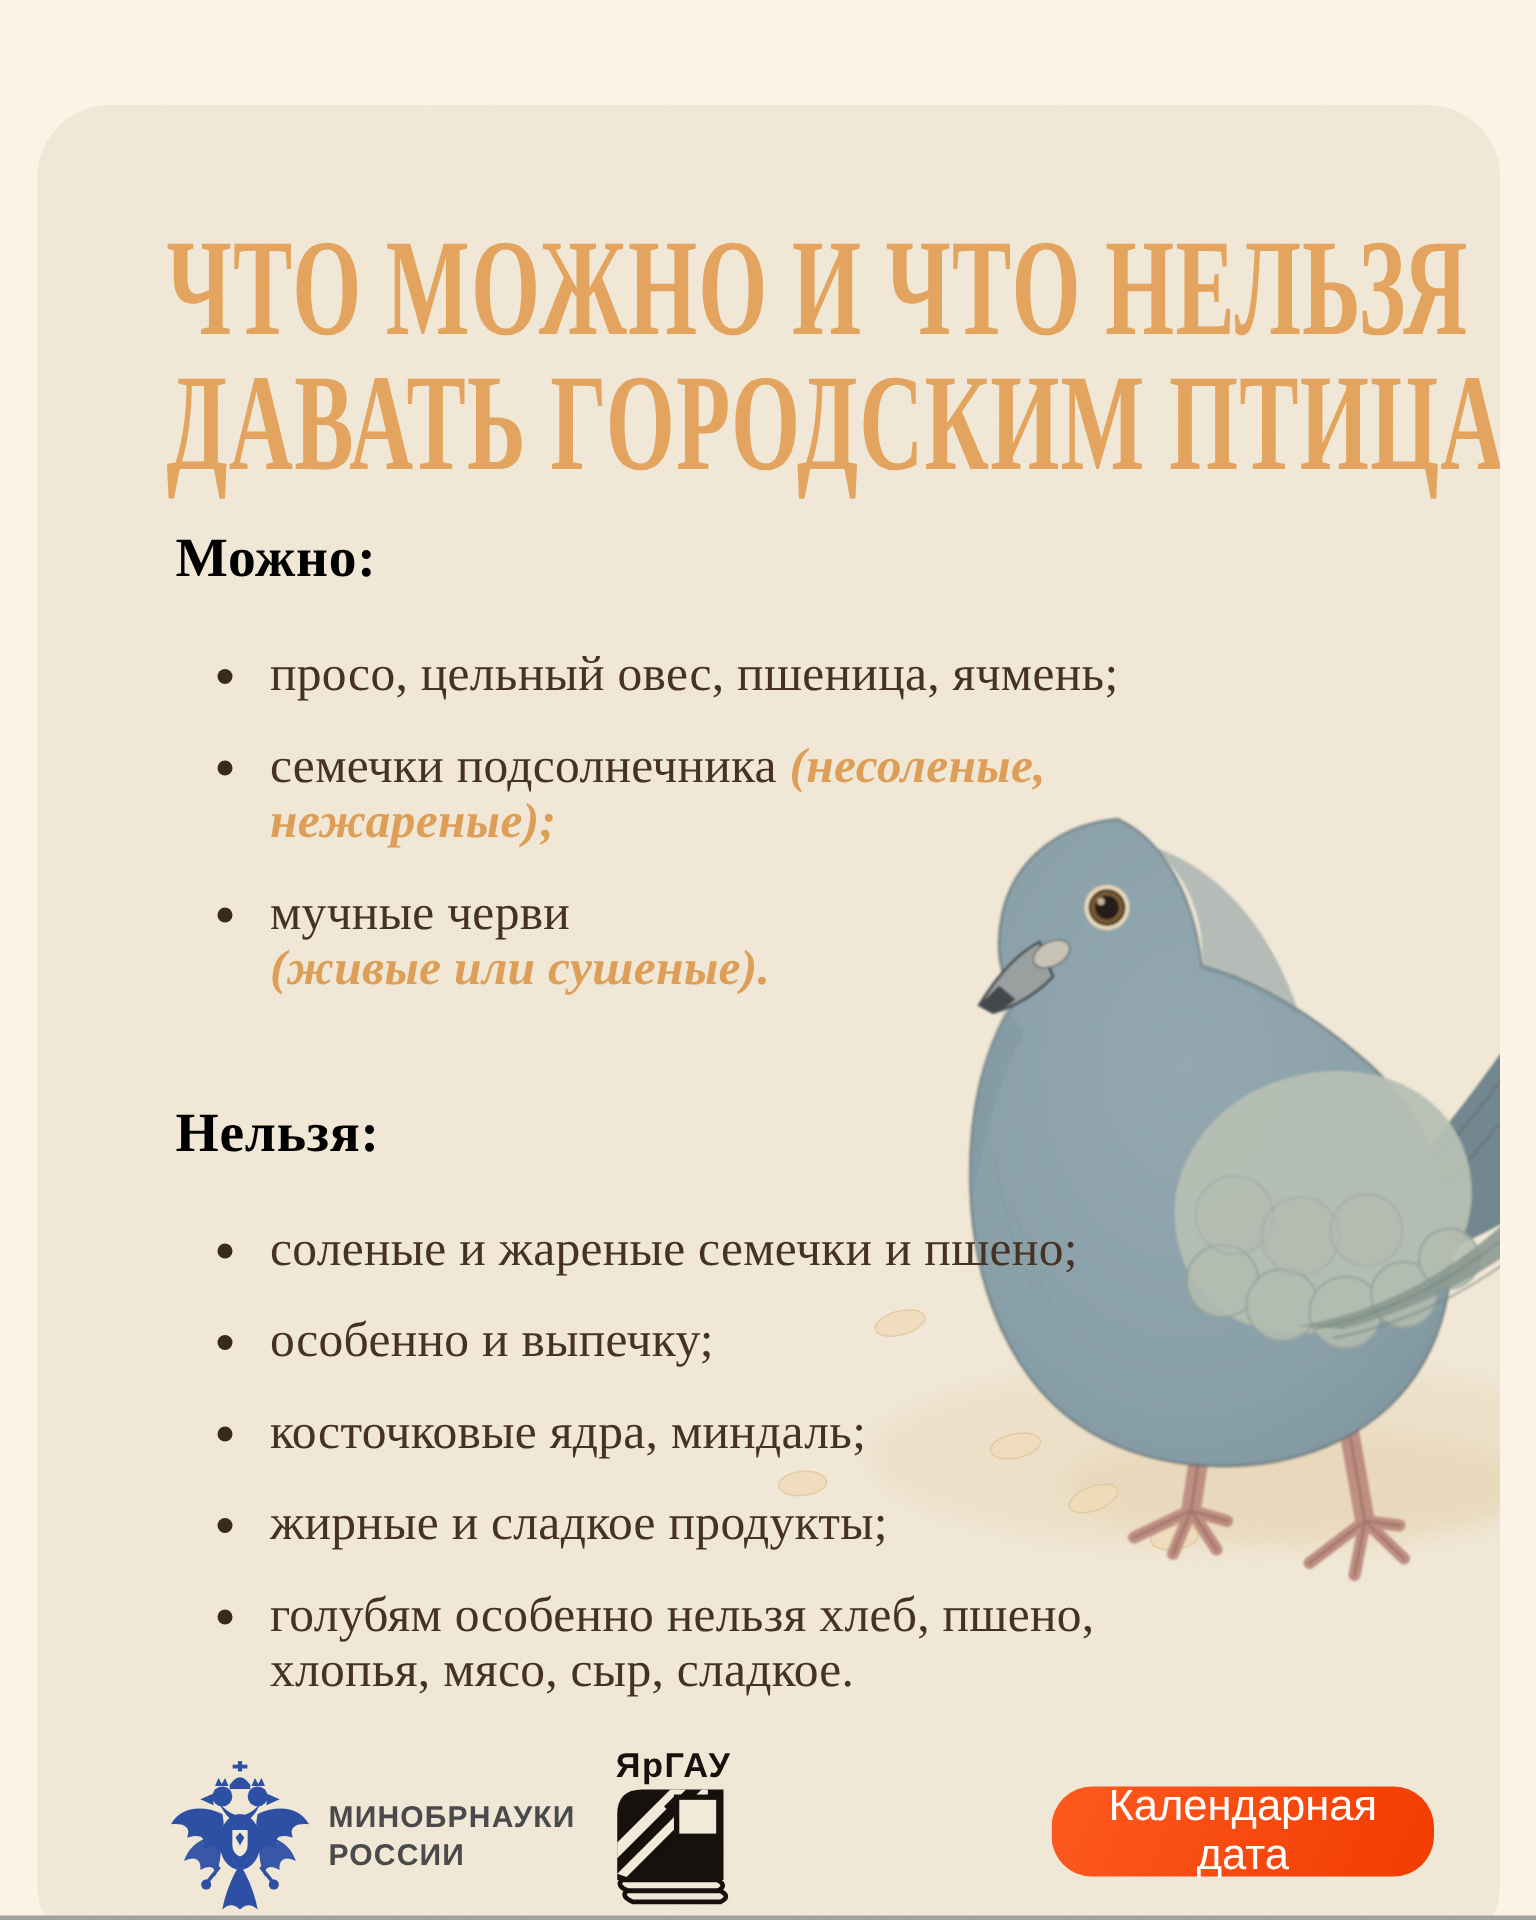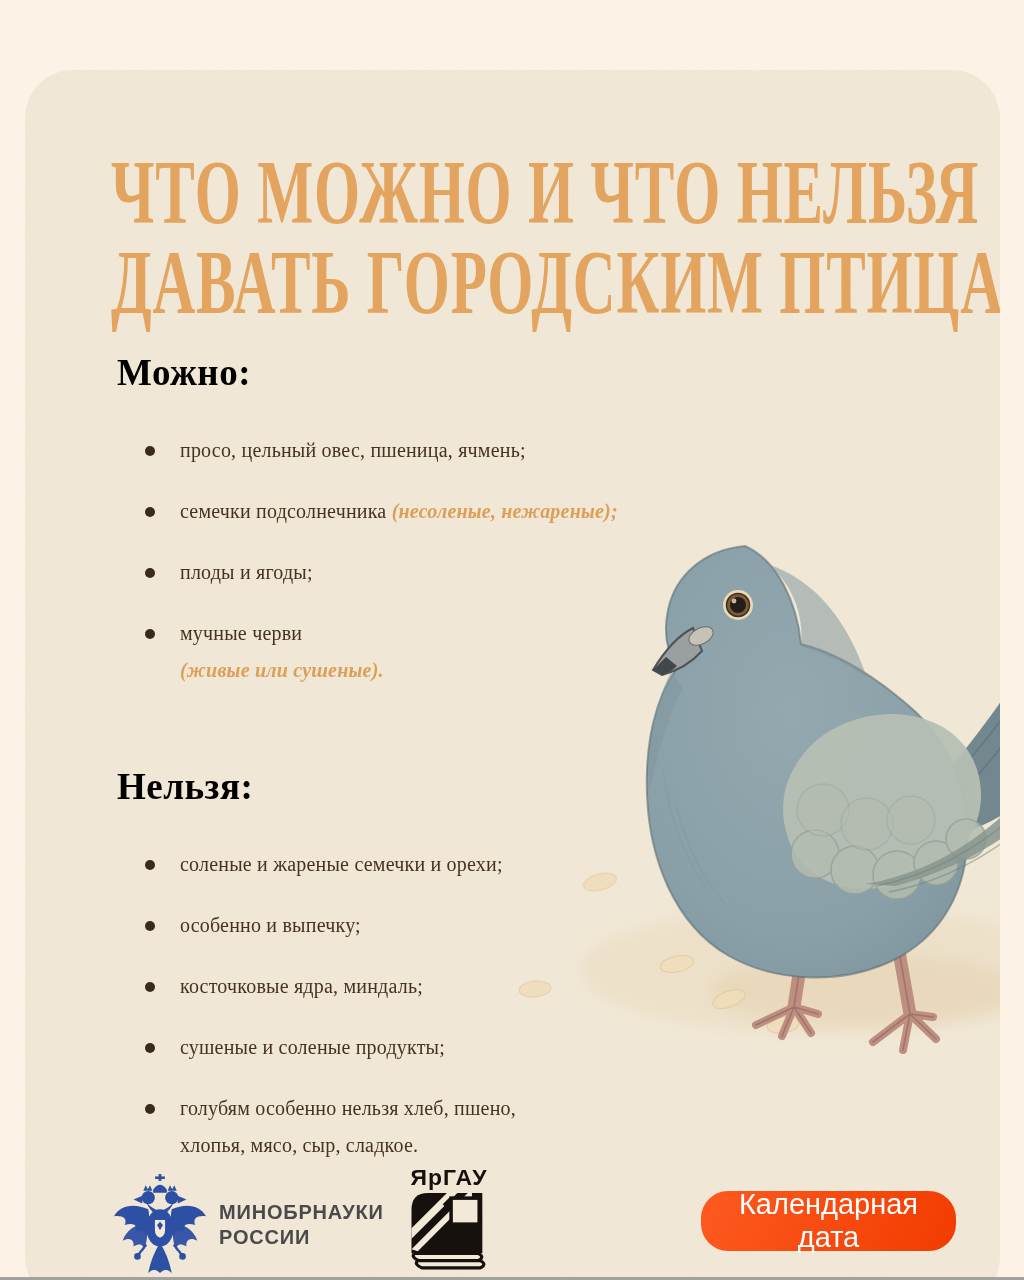--- a/index.html
+++ b/index.html
@@ -22,32 +22,32 @@
     font-family:"Liberation Serif", serif;font-weight:700;
     font-size:78px;color:#e2a45e;letter-spacing:1px;
     transform:scale(0.76,1.18);transform-origin:0 0;line-height:78px;
   }
   .tl1{top:76px;}
   .tl2{top:166px;}
 
   
   .section{position:absolute;left:92px;z-index:2;}
   .sec-can{top:281px;}
-  .sec-cannot{top:695px;}
+  .sec-cannot{top:664px;}
   .section h2{
     margin:0 0 38px 0;font-size:37px;font-weight:700;color:#000000;
     font-family:"Liberation Serif", serif;letter-spacing:0.5px;
   }
   .li{display:flex;align-items:flex-start;margin-bottom:24px;}
   .dot{
     width:10px;height:10px;border-radius:50%;background:#3a2a1b;
     margin:14px 25px 0 28px;flex:0 0 auto;
   }
   .txt{
-    font-size:20px;line-height:37px;color:#463223;max-width:640px;
+    font-size:33px;line-height:37px;color:#463223;max-width:640px;
     letter-spacing:0.2px;
   }
   .accent{color:#dd9f58;font-style:italic;font-weight:700;}
 
   
   .eagle{position:absolute;left:86px;top:1104px;z-index:2;}
   .ministry{
     position:absolute;left:194px;top:1130px;z-index:2;
     font-family:"Liberation Sans", sans-serif;font-weight:700;
     font-size:20px;line-height:25px;color:#4a4a4c;letter-spacing:0.8px;
@@ -176,46 +176,42 @@
       <div class="li">
         <span class="dot"></span>
         <span class="txt"><span>просо, цельный овес, пшеница, ячмень;</span></span>
       </div>
       <div class="li">
         <span class="dot"></span>
         <span class="txt"><span>семечки подсолнечника </span><span class="accent">(несоленые, нежареные);</span></span>
       </div>
       <div class="li">
         <span class="dot"></span>
-        <span class="txt"><span>плоды и ягоды;</span></span>
-      </div>
-      <div class="li">
-        <span class="dot"></span>
         <span class="txt"><span>мучные черви</span><br>
           <span class="accent">(живые или сушеные).</span></span>
       </div>
     </div>
 
     <div class="section sec-cannot">
       <h2>Нельзя:</h2>
       <div class="li">
         <span class="dot"></span>
-        <span class="txt"><span>соленые и жареные семечки и орехи;</span></span>
+        <span class="txt"><span>соленые и жареные семечки и пшено;</span></span>
       </div>
       <div class="li">
         <span class="dot"></span>
         <span class="txt"><span>особенно и выпечку;</span></span>
       </div>
       <div class="li">
         <span class="dot"></span>
         <span class="txt"><span>косточковые ядра, миндаль;</span></span>
       </div>
       <div class="li">
         <span class="dot"></span>
-        <span class="txt"><span>сушеные и соленые продукты;</span></span>
+        <span class="txt"><span>жирные и сладкое продукты;</span></span>
       </div>
       <div class="li">
         <span class="dot"></span>
         <span class="txt"><span>голубям особенно нельзя хлеб, пшено,</span><br>
           <span>хлопья, мясо, сыр, сладкое.</span></span>
       </div>
     </div>
 
     <svg class="eagle" width="98" height="106" viewBox="0 0 100 108" aria-hidden="true">
       <g fill="#2d50a4">

